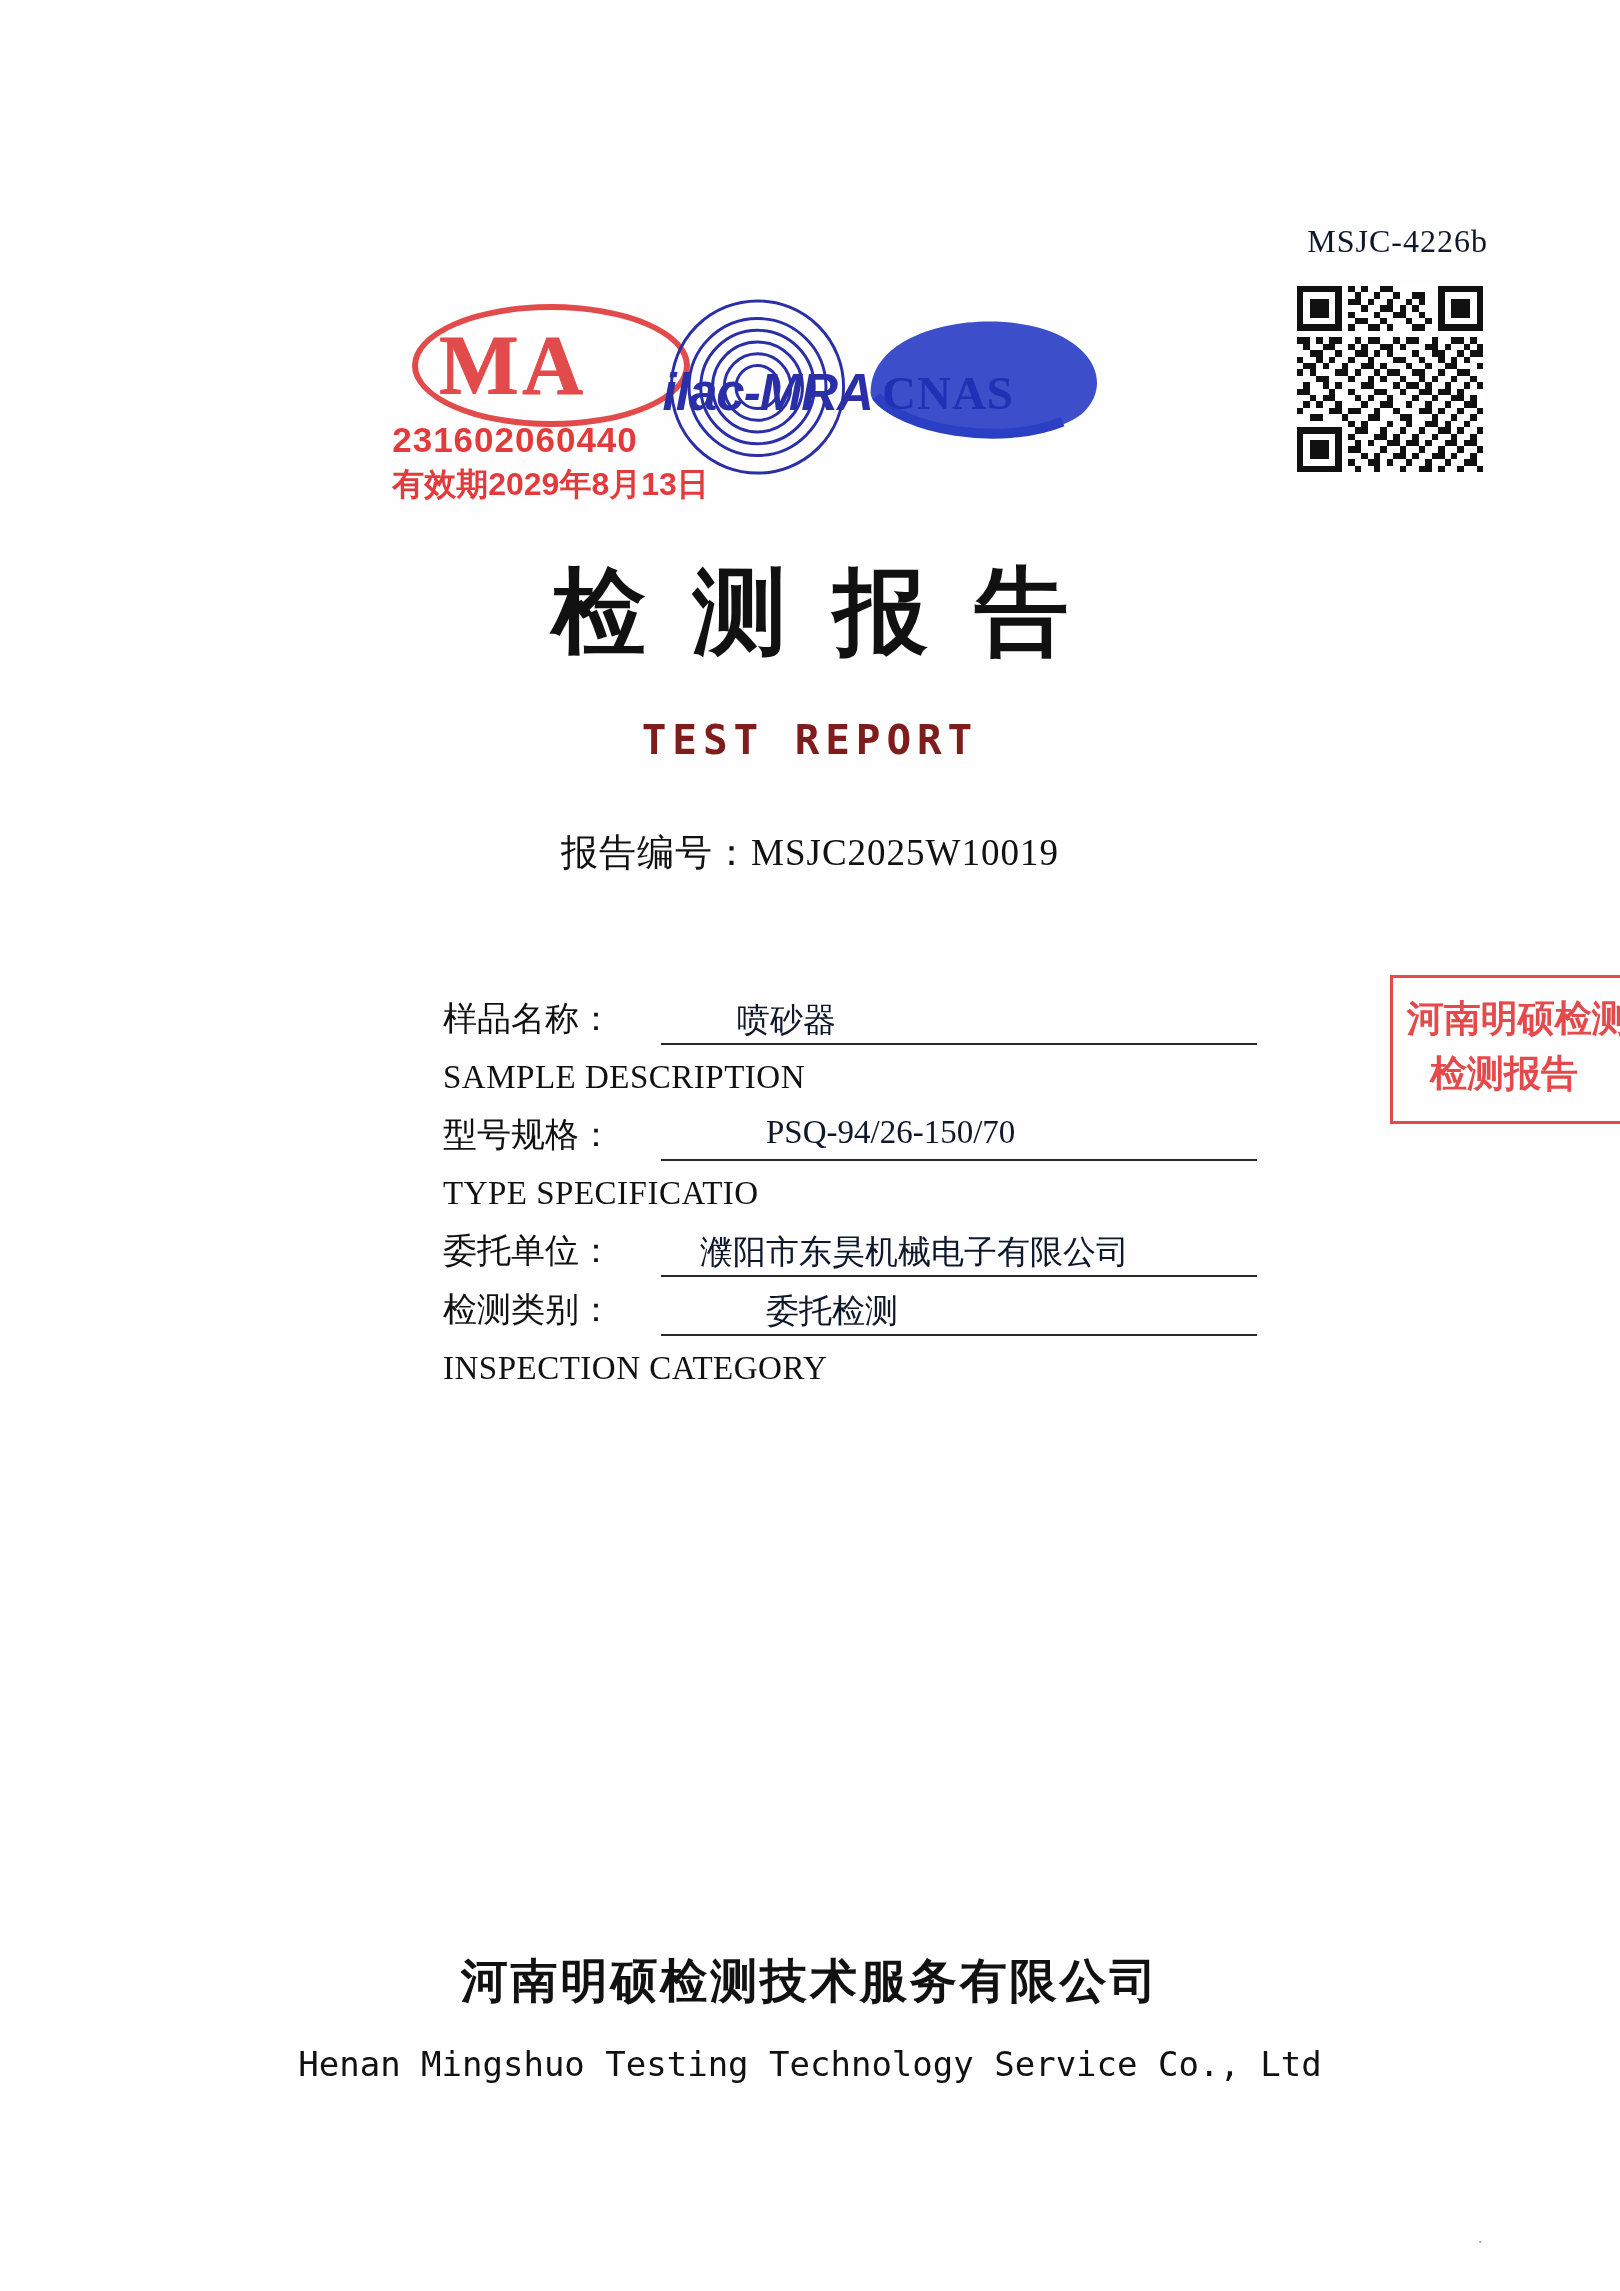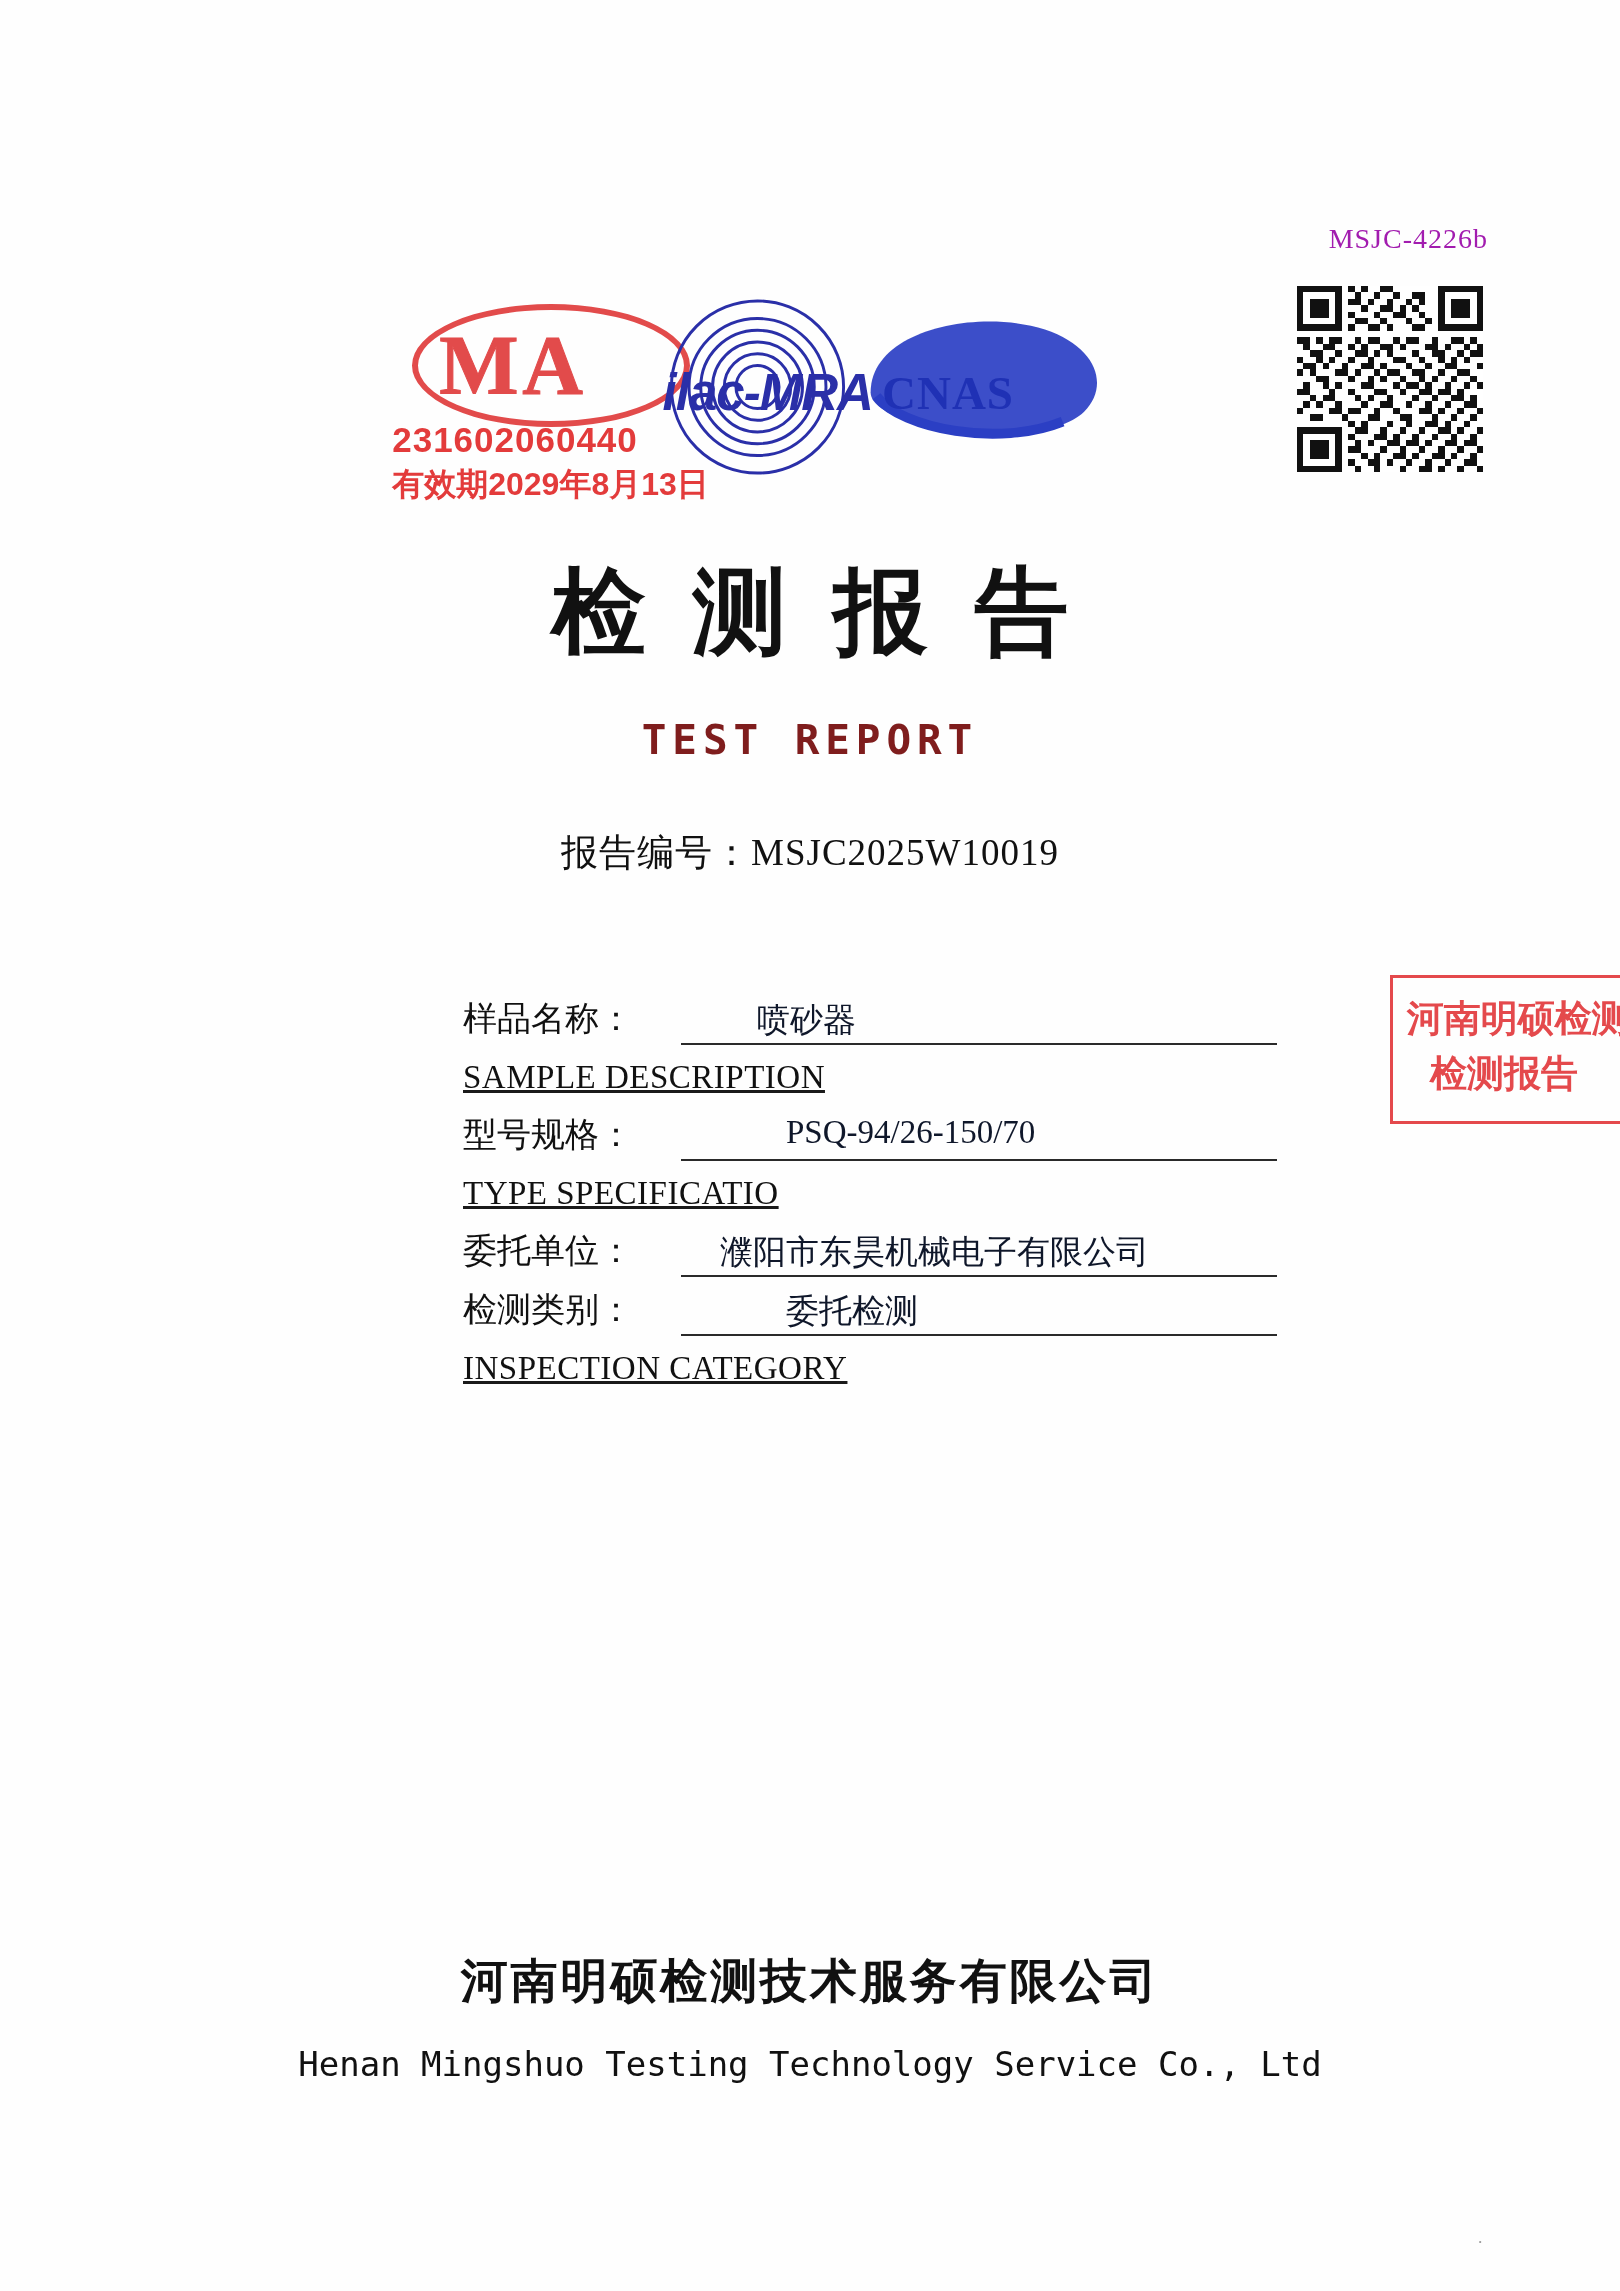--- a/index.html
+++ b/index.html
@@ -21,23 +21,23 @@
     inset: 0;
     background: #fefefe;
   }
 
   
   .doc-code {
     position: absolute;
     top: 223px;
     right: 132px;
     font-family: "Liberation Serif", serif;
-    font-size: 28px;
+    font-size: 32px;
     letter-spacing: 1px;
-    color: #a21caf;
+    color: #0f172a;
     white-space: nowrap;
   }
 
   
   .qr {
     position: absolute;
     top: 286px;
     right: 137px;
     width: 186px;
     height: 186px;
@@ -200,23 +200,22 @@
     font-family: "Liberation Serif", serif;
     font-size: 37px;
     letter-spacing: 1px;
     color: #111;
   }
 
   
   .fields {
     position: absolute;
     top: 990px;
-    left: 463px;
+    left: 443px;
     width: 814px;
-    text-decoration: underline;
   }
   .field-row {
     position: relative;
     height: 59px;
   }
   .field-label-cn {
     position: absolute;
     left: 0;
     top: 5.9px;
     font-family: "DejaVu Serif", serif;

